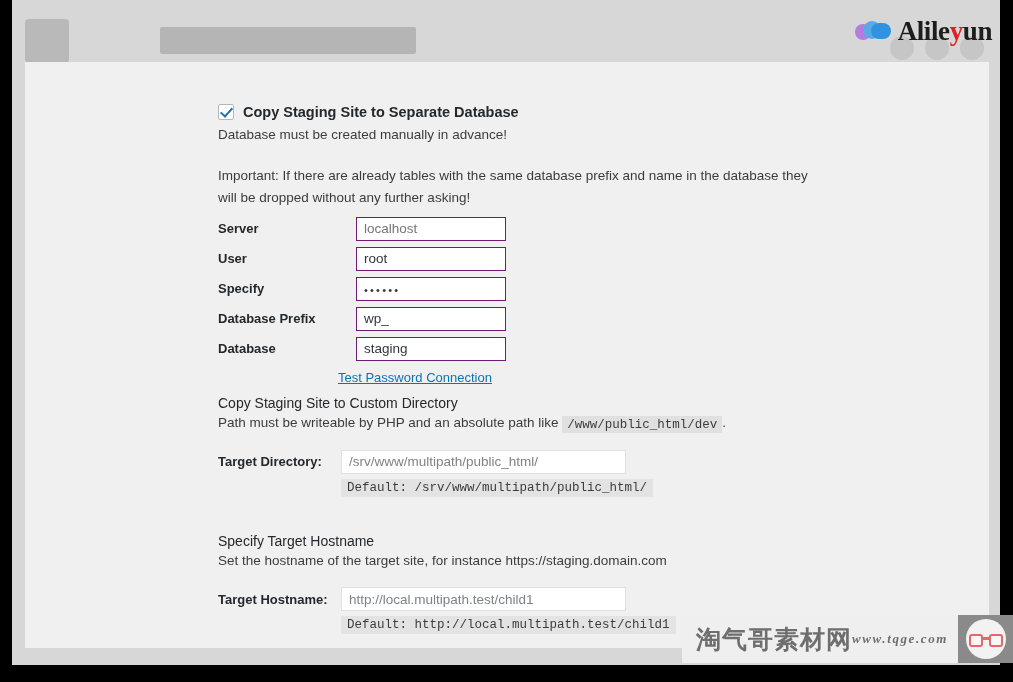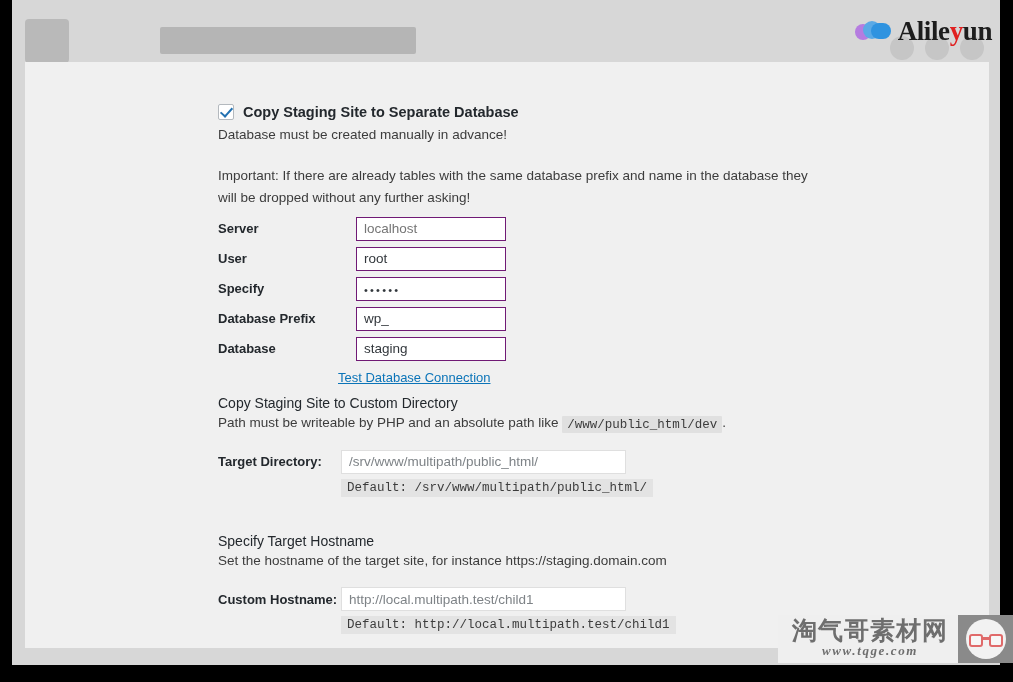--- a/index.html
+++ b/index.html
@@ -100,21 +100,21 @@
   }
   .default-line{
     margin-left:123px;margin-top:5px;display:inline-block;
     font-family:"Liberation Mono","DejaVu Sans Mono",monospace;
     font-size:12.5px;background:#e3e3e3;color:#3c3c3c;padding:2px 6px;
   }
 
   
   .wm{position:absolute;right:0px;bottom:19px;display:flex;align-items:stretch;height:48px;}
   .wm-box{
-    background:#efefef;padding:3px 10px 3px 14px;display:flex;flex-direction:column;
+    background:#efefef;padding:3px 10px 3px 14px;display:flex;
     justify-content:center;align-items:center;
   }
   .wm-cn{
     font-size:25px;font-weight:bold;color:#6e6e6e;letter-spacing:1px;line-height:1;
     font-family:"DejaVu Sans","Liberation Sans",sans-serif;
   }
   .wm-en{
     font-size:13px;font-weight:bold;font-style:italic;color:#6e6e6e;letter-spacing:1.6px;
     line-height:1.3;font-family:"Liberation Serif","DejaVu Serif",serif;
   }
@@ -188,42 +188,42 @@
         <span class="flabel">Database Prefix</span>
         <input class="finput" value="wp_" style="">
       </div>
 
       <div class="frow">
         <span class="flabel">Database</span>
         <input class="finput" value="staging" style="">
       </div>
 
       <div class="link-row">
-        <span class="dblink">Test Database Connection</span>
+        <span class="dblink">Test Password Connection</span>
       </div>
     </div>
 
     <div class="sect" style="top:333px;">
       <div class="sect-h">Copy Staging Site to Custom Directory</div>
       <div class="sect-p">
         <span>Path must be writeable by PHP and an absolute path like</span>
         <code class="code">/www/public_html/dev</code><span>.</span>
       </div>
       <div class="wide-row">
         <span class="wlabel">Target Directory:</span>
         <input class="winput" value="/srv/www/multipath/public_html/" style="">
       </div>
       <div class="default-line">Default: /srv/www/multipath/public_html/</div>
     </div>
 
     <div class="sect" style="top:471px;">
       <div class="sect-h">Specify Target Hostname</div>
       <div class="sect-p">Set the hostname of the target site, for instance https://staging.domain.com</div>
       <div class="wide-row">
-        <span class="wlabel">Custom Hostname:</span>
+        <span class="wlabel">Target Hostname:</span>
         <input class="winput" value="http://local.multipath.test/child1" style="">
       </div>
       <div class="default-line">Default: http://local.multipath.test/child1</div>
     </div>
 
   </div>
   </div>
 
   <div class="wm">
     <div class="wm-box">

